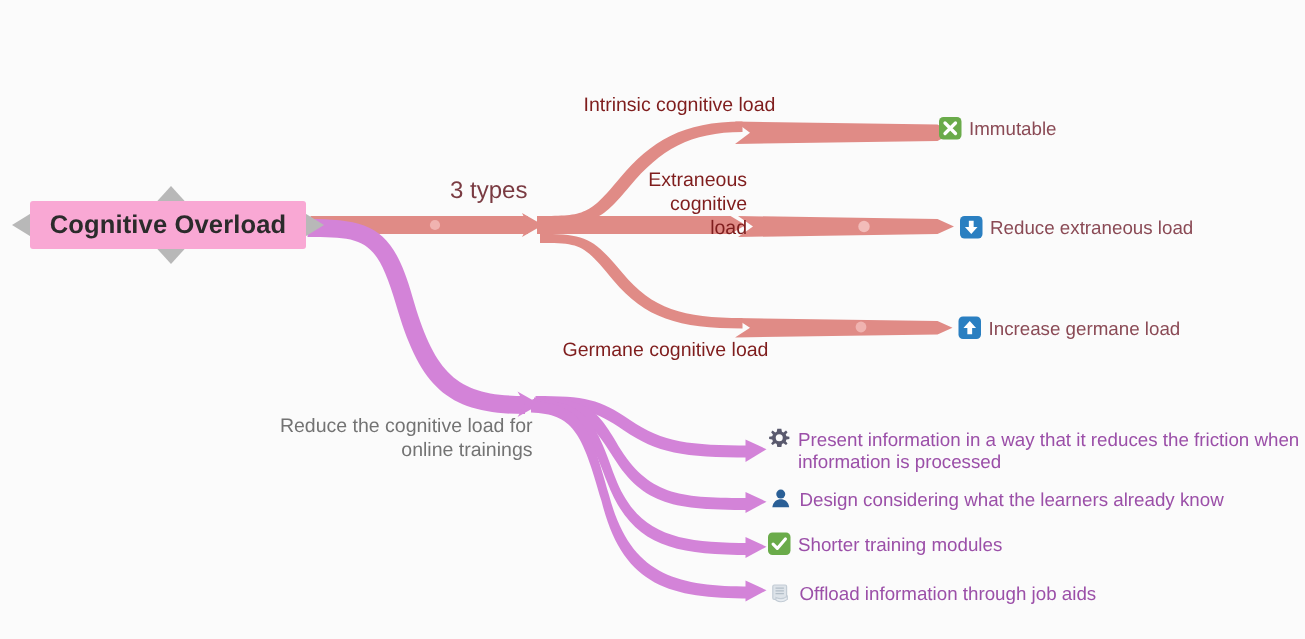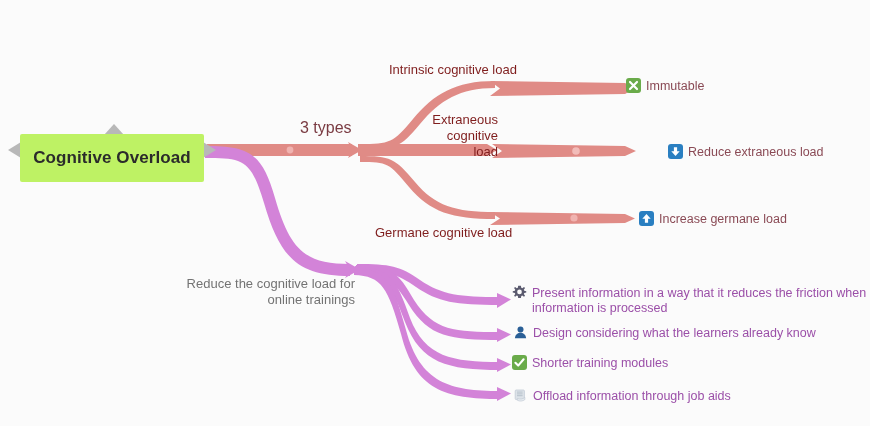--- a/index.html
+++ b/index.html
@@ -22,22 +22,22 @@
     width: 870px;
     height: 426px;
   }
 
   
   .root-node {
     position: absolute;
     left: 20px;
     top: 134px;
     width: 184px;
-    height: 48px;
-    background: #bef264;
+    height: 32px;
+    background: #f9a8d4;
     display: flex;
     align-items: center;
     justify-content: center;
     box-sizing: border-box;
     border-radius: 2px;
   }
   .root-label {
     font-size: 17px;
     font-weight: bold;
     color: #2b2b2b;
@@ -189,21 +189,21 @@
 
   <div class="leaf" style="left:626px; top:78px;">
     <span class="ico ico-green">
       <svg width="15" height="15" viewBox="0 0 15 15">
         <path d="M4 4 L11 11 M11 4 L4 11" stroke="#ffffff" stroke-width="2.2" stroke-linecap="round"></path>
       </svg>
     </span>
     <span class="leaf-text">Immutable</span>
   </div>
 
-  <div class="leaf" style="left:640px; top:144px;margin-left:28px;">
+  <div class="leaf" style="left:640px; top:144px;">
     <span class="ico ico-blue">
       <svg width="15" height="15" viewBox="0 0 15 15">
         <path d="M7.5 12 L3.3 7.3 L5.9 7.3 L5.9 3.2 L9.1 3.2 L9.1 7.3 L11.7 7.3 Z" fill="#ffffff"></path>
       </svg>
     </span>
     <span class="leaf-text">Reduce extraneous load</span>
   </div>
 
   <div class="leaf" style="left:639px; top:211px;">
     <span class="ico ico-blue">

